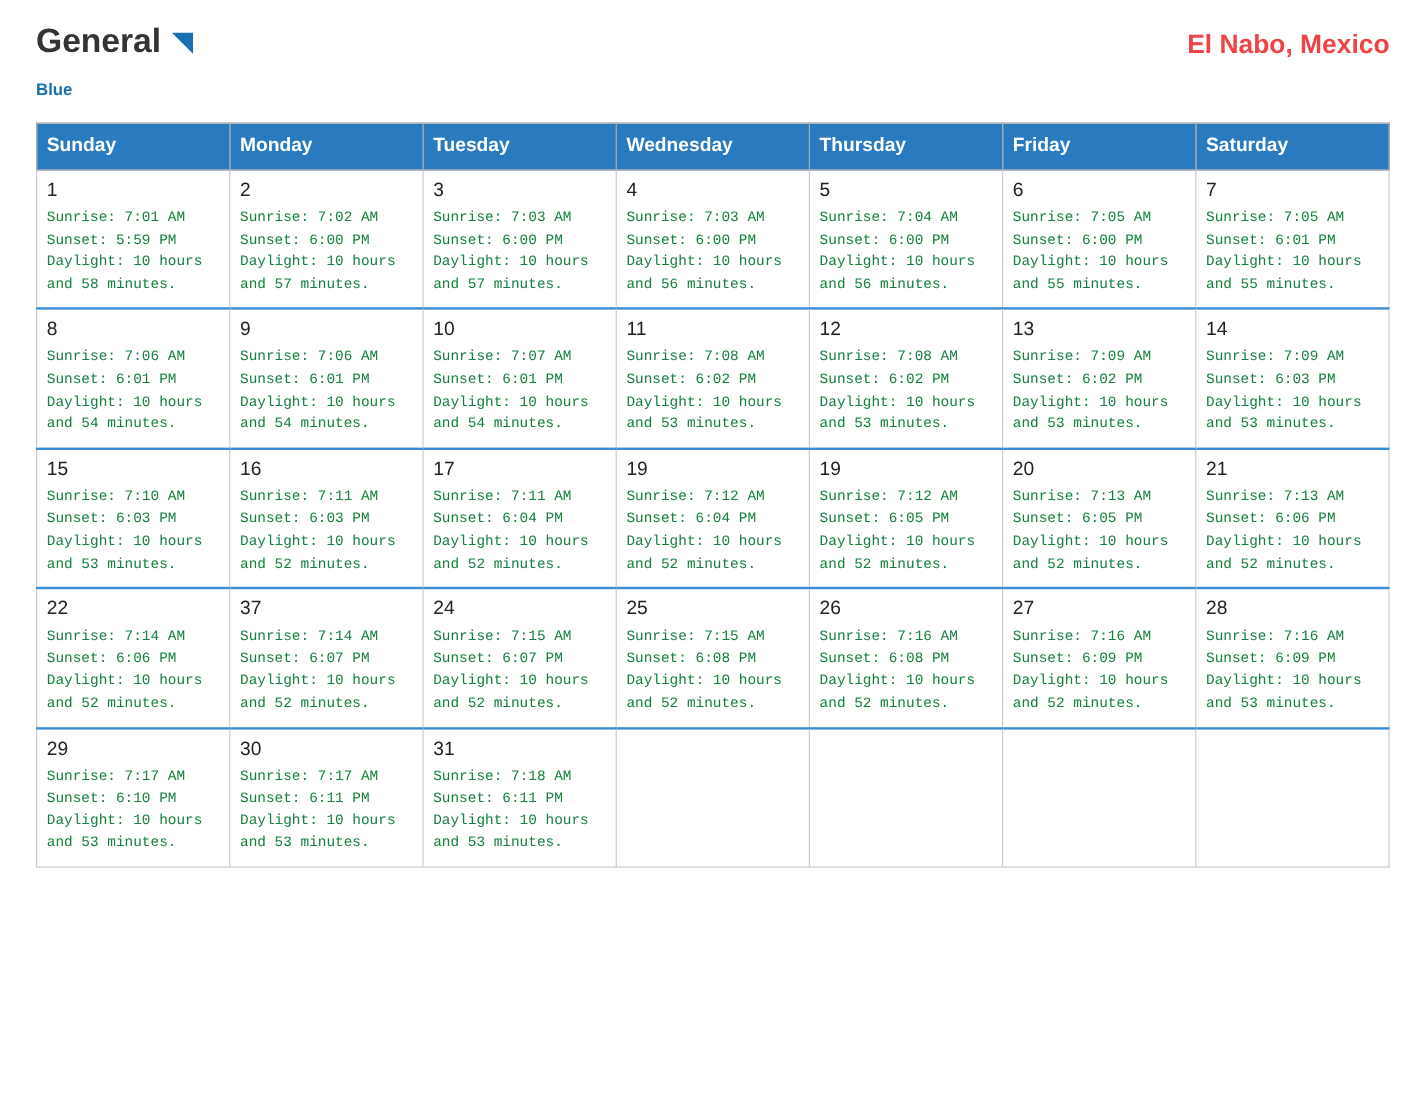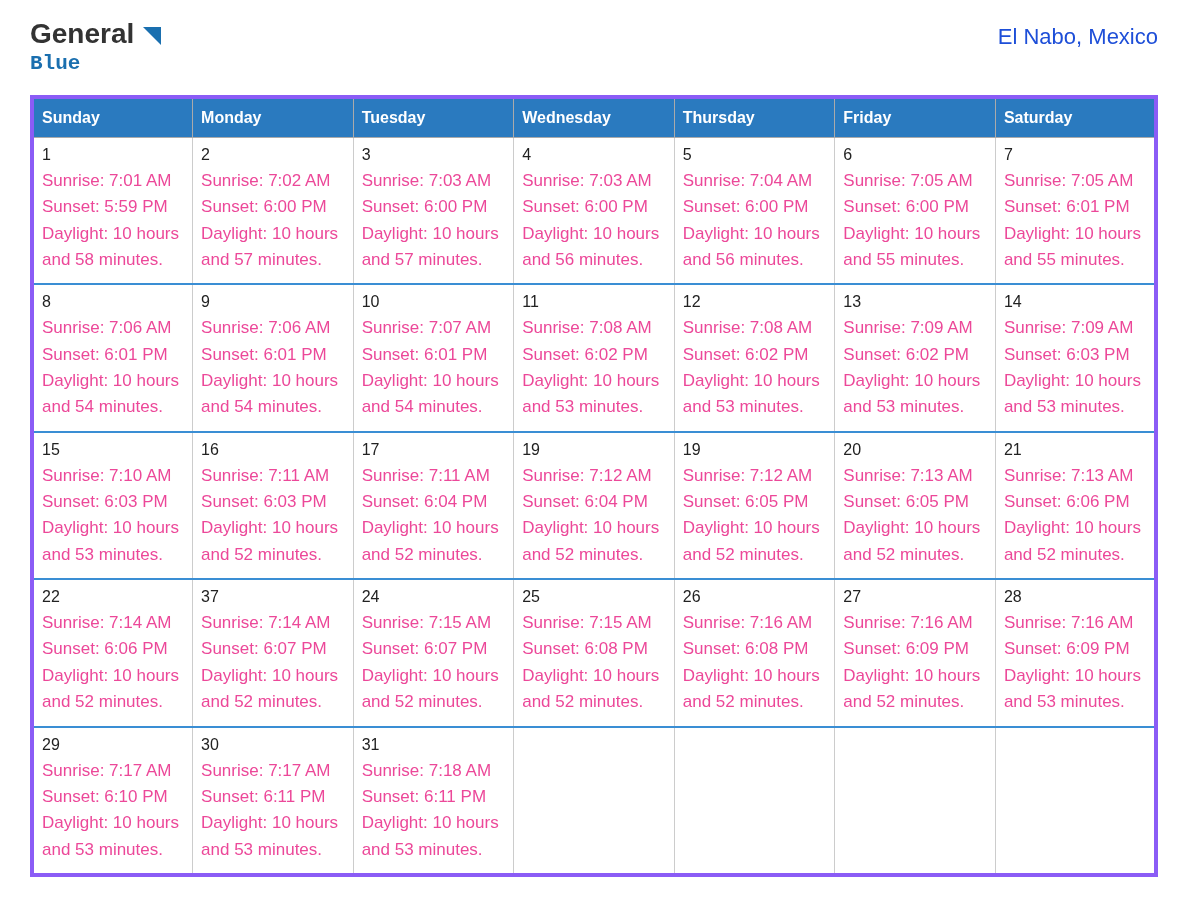--- a/index.html
+++ b/index.html
@@ -21,45 +21,44 @@
       flex-direction: column;
       align-items: flex-start;
     }
     .logo-text {
       font-size: 28px;
       font-weight: bold;
       color: #333;
       line-height: 1;
     }
     .logo-sub {
-      font-size: 21px;
+      font-size: 14px;
       color: #1a6faf;
       font-weight: bold;
-      margin-top: 4px;
-      font-family: Liberation Mono, monospace;
+      margin-top: 18px;
     }
     .title-block {
       text-align: right;
     }
     .title-block h1 {
       font-size: 52px;
       font-weight: bold;
       color: #222;
       line-height: 1.1;
     }
     .title-block h2 {
       font-size: 22px;
-      font-weight: normal;
-      color: #1d4ed8;
+      font-weight: bold;
+      color: #ef4444;
       margin-top: 4px;
     }
     .calendar {
       width: 100%;
       border-collapse: collapse;
-      border: 4px solid #8b5cf6;
+      border: 1px solid #8b5cf6;
     }
     .calendar th {
       background-color: #2a7abf;
       color: #fff;
       font-size: 16px;
       font-weight: bold;
       padding: 10px 8px;
       text-align: left;
       border: 1px solid #aaa;
     }
@@ -73,23 +72,24 @@
       min-height: 90px;
     }
     .day-num {
       font-size: 16px;
       font-weight: normal;
       color: #222;
       display: block;
       margin-bottom: 4px;
     }
     .day-info {
-      font-size: 17px;
+      font-size: 12px;
       line-height: 1.55;
-      color: #ec4899;
+      color: #15803d;
+      font-family: Liberation Mono, monospace;
     }
     .calendar tr td { border-top: 2px solid #2a7abf; }
     .calendar tbody tr:first-child td { border-top: none; }
     
     .calendar tbody tr td { border-top: 2px solid #3a8ed4; }
     .empty { background: #fff; }
   </style>
 </head>
 <body>
 

